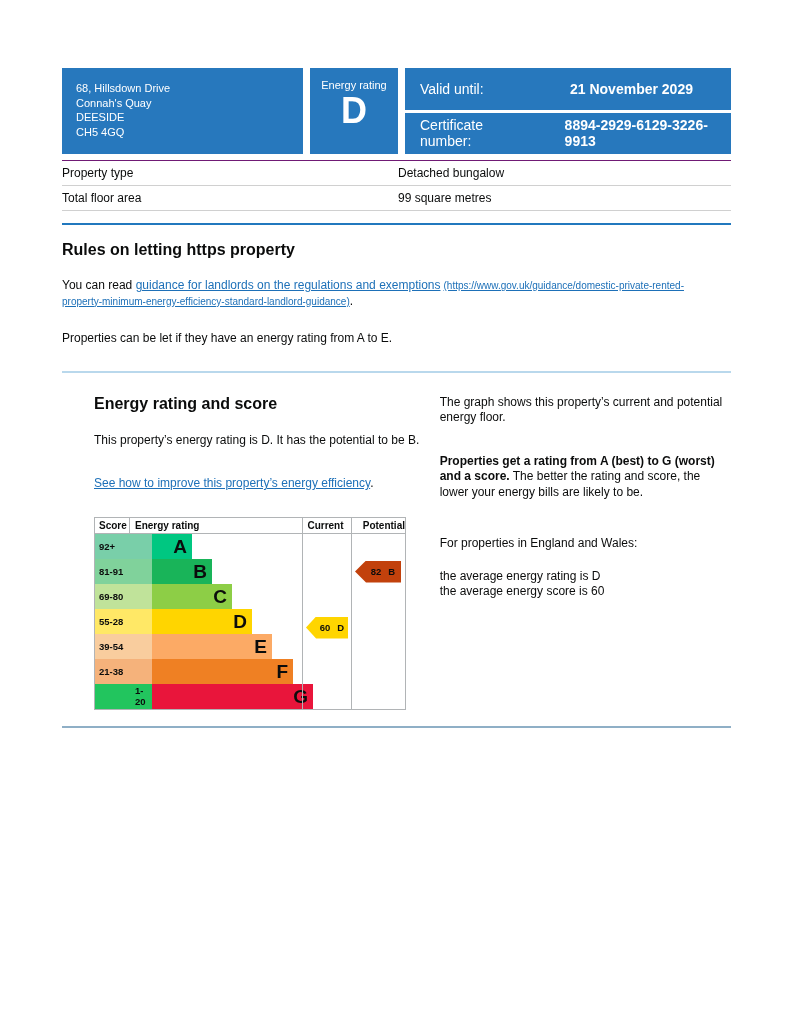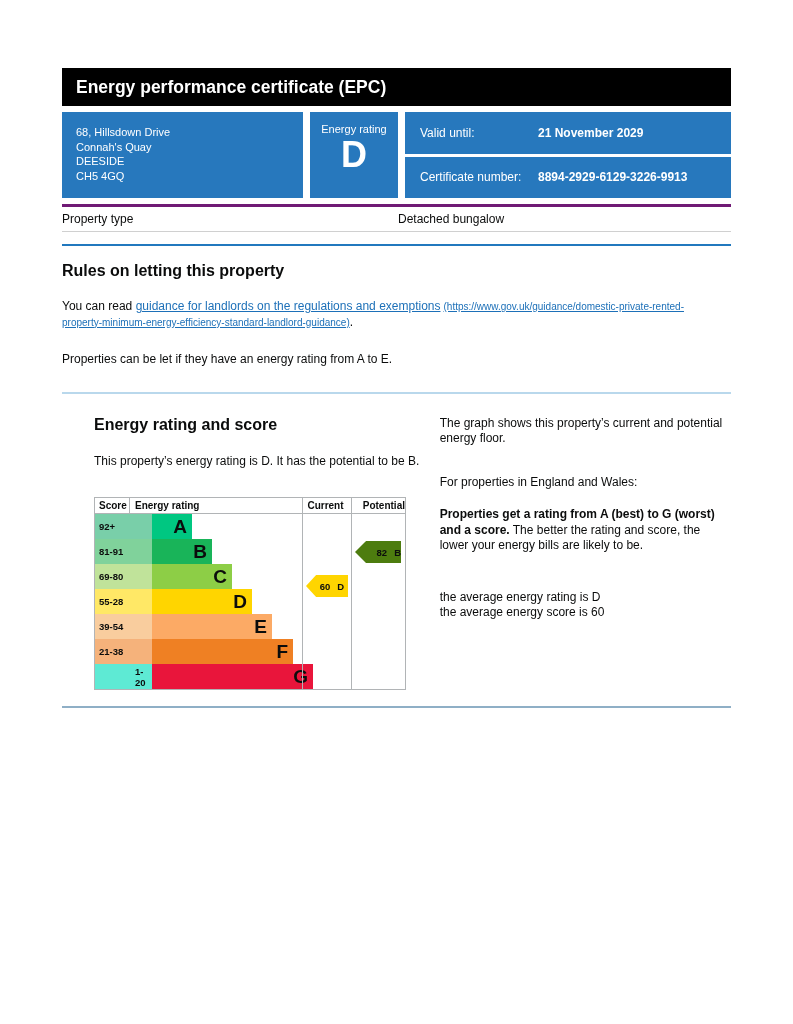--- a/index.html
+++ b/index.html
@@ -50,27 +50,28 @@
     padding-top: 11px;
   }
   .rating-box .rating-label { font-size: 11px; }
   .rating-box .rating-letter { font-size: 36px; font-weight: bold; line-height: 40px; }
   .right-boxes { flex: 1; display: flex; flex-direction: column; gap: 3px; }
   .info-box {
     flex: 1;
     display: flex;
     align-items: center;
     padding-left: 15px;
-    font-size: 12px;
+    font-size: 14px;
+    gap: 32px;
   }
   .info-box .info-label { width: 118px; }
   .info-box .info-value { font-weight: bold; }
 
   
-  .property-table { margin-top: 6px; border-top: 3px solid #701a75; }
+  .property-table { margin-top: 6px; border-top: 1px solid #701a75; }
   .property-row {
     display: flex;
     height: 25px;
     align-items: center;
     border-bottom: 1px solid #d0d0d0;
     font-size: 12px;
   }
   .property-row .prop-label { width: 336px; }
 
   
@@ -157,21 +158,20 @@
   .arrow .arrow-band { margin-left: 7px; }
   .current-arrow { left: 211px; top: 92px; width: 42px; }
   .potential-arrow { left: 260px; top: 42px; width: 46px; }
 </style>
 </head>
 <body>
 
 <div class="page">
   <div class="content">
 
-    <div class="epc-titlebar">Energy performance certificate (EPC)</div>
 
     <div class="summary-row">
       <div class="blue-box address-box">
         <div>68, Hillsdown Drive</div>
         <div>Connah's Quay</div>
         <div>DEESIDE</div>
         <div>CH5 4GQ</div>
       </div>
       <div class="blue-box rating-box">
         <div class="rating-label">Energy rating</div>
@@ -187,34 +187,39 @@
           <span class="info-value">8894-2929-6129-3226-9913</span>
         </div>
       </div>
     </div>
 
     <div class="property-table">
       <div class="property-row">
         <span class="prop-label">Property type</span>
         <span class="prop-value">Detached bungalow</span>
       </div>
+      <div class="property-row">
+        <span class="prop-label">Total floor area</span>
+        <span class="prop-value">99 square metres</span>
+      </div>
     </div>
 
     <div class="divider divider-strong"></div>
 
-    <h2 class="section-heading">Rules on letting this property</h2>
+    <h2 class="section-heading">Rules on letting https property</h2>
     <p class="body-text rules-para2"><span>You can read </span><a class="doc-link"><span>guidance for landlords on the regulations and exemptions</span><span class="small-url">(https://www.gov.uk/guidance/domestic-private-rented-property-minimum-energy-efficiency-standard-landlord-guidance)</span></a><span>.</span></p>
     <p class="body-text rules-para1">Properties can be let if they have an energy rating from A to E.</p>
 
     <div class="divider divider-light"></div>
 
     <div class="columns">
       <div class="col-left">
         <h2 class="section-heading">Energy rating and score</h2>
         <p class="body-text intro">This property’s energy rating is D. It has the potential to be B.</p>
+        <p class="body-text improve-link"><a class="doc-link">See how to improve this property’s energy efficiency</a><span>.</span></p>
 
         <div class="chart">
           <div class="chart-header">
             <div class="ch-score">Score</div>
             <div class="ch-rating">Energy rating</div>
             <div class="ch-current">Current</div>
             <div class="ch-potential">Potential</div>
           </div>
 
           <div class="band-row">
@@ -247,44 +252,44 @@
                 <span class="band-letter">E</span>
               </div>
           </div>
           <div class="band-row">
             <div class="score-cell" style="background: rgb(245, 178, 123);">21-38</div>
             <div class="band-bar" style="background: rgb(239, 128, 35); width: 141px;">
                 <span class="band-letter">F</span>
               </div>
           </div>
           <div class="band-row">
-            <div class="score-cell" style="background: #5eead4; padding-left: 40px;">1-20</div>
+            <div class="score-cell" style="background: #22c55e; padding-left: 40px;">1-20</div>
             <div class="band-bar" style="background: rgb(233, 21, 59); width: 161px;">
                 <span class="band-letter">G</span>
               </div>
           </div>
 
           <div class="col-line col-line-1"></div>
           <div class="col-line col-line-2"></div>
 
-          <div class="arrow current-arrow" style="background: rgb(255, 213, 0); top: 77px;">
+          <div class="arrow current-arrow" style="background: rgb(255, 213, 0); top: 99px;">
             <span>60</span>
             <span class="arrow-band">D</span>
           </div>
-          <div class="arrow potential-arrow" style="background: #4d7c0f; top: 43px; justify-content: flex-end;">
+          <div class="arrow potential-arrow" style="background: #c2410c; top: 43px;">
             <span>82</span>
             <span class="arrow-band">B</span>
           </div>
         </div>
       </div>
 
       <div class="col-right">
         <p class="body-text p1">The graph shows this property’s current and potential energy floor.</p>
+        <p class="body-text p2"><span class="bold">Properties get a rating from A (best) to G (worst) and a score.</span><span> The better the rating and score, the lower your energy bills are likely to be.</span></p>
         <p class="body-text p3">For properties in England and Wales:</p>
-        <p class="body-text p2"><span class="bold">Properties get a rating from A (best) to G (worst) and a score.</span><span> The better the rating and score, the lower your energy bills are likely to be.</span></p>
         <p class="body-text p4"><span>the average energy rating is D</span><br><span>the average energy score is 60</span></p>
       </div>
     </div>
 
     <div class="divider divider-mid"></div>
 
   </div>
 </div>
 
 </body></html>

